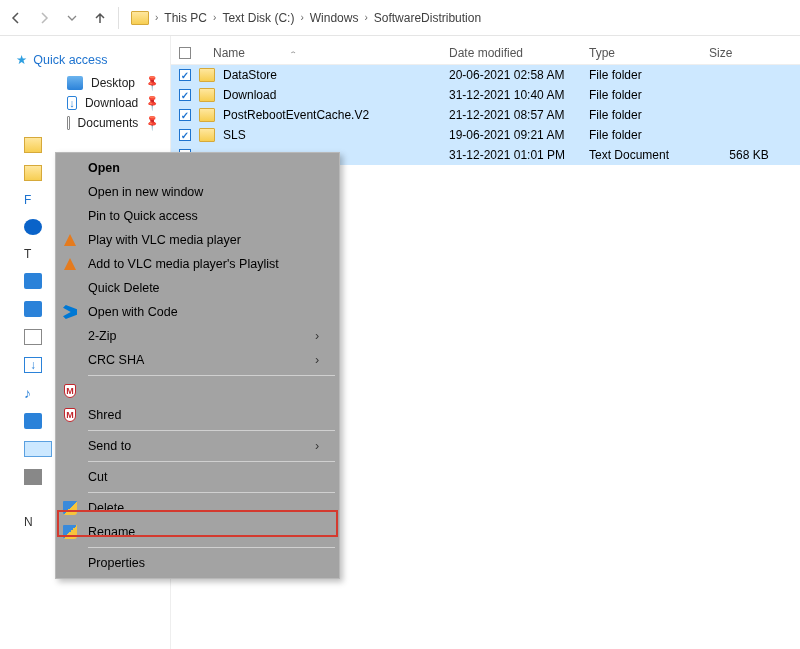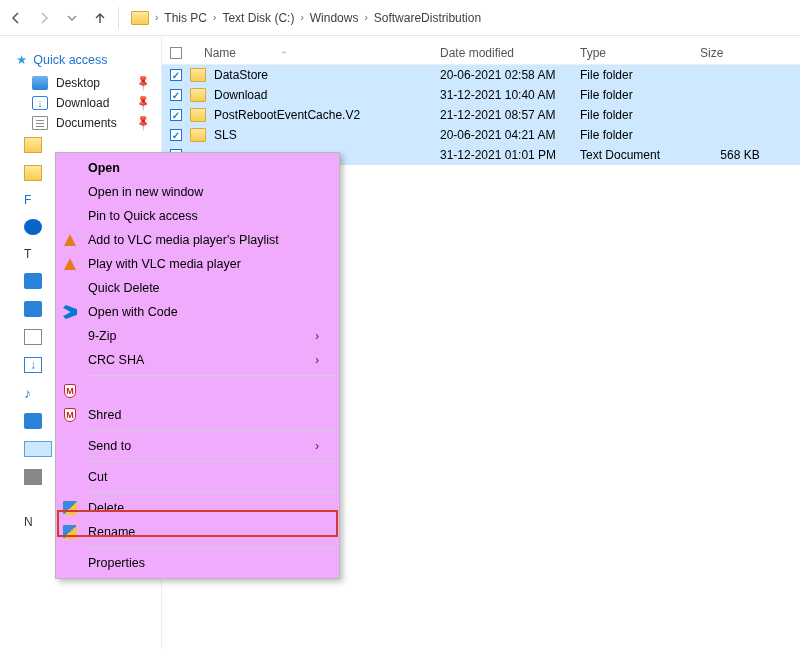--- a/index.html
+++ b/index.html
@@ -14,21 +14,21 @@
   .folder-icon { width: 18px; height: 14px; background: linear-gradient(#ffe79e,#f7ce52); border: 1px solid #d6a93a; border-radius: 1px; position: relative; }
   .crumb { color: #404040; }
   .chev { color: #666; font-size: 10px; }
 
   .content { display: flex; height: calc(100% - 36px); }
 
   
   .sidebar { width: 170px; padding-top: 12px; }
   .qa-head { display: flex; align-items: center; gap: 6px; padding: 4px 10px 6px 16px; color: #1e73cf; font-size: 12.5px; }
   .star { color: #2f9fe0; }
-  .side-item { display: flex; align-items: center; gap: 8px; padding: 3px 10px 3px 32px; color: #222; }
+  .side-item { display: flex; align-items: center; gap: 8px; padding: 3px 10px 3px 32px; color: #222; margin-left: 35px; }
   .pin { margin-left: auto; color: #777; transform: rotate(-45deg); font-size: 11px; }
   .icon16 { width: 16px; height: 14px; display: inline-block; }
   .ic-desktop { background: linear-gradient(#6cb4ee,#2b82d9); border-radius: 2px; }
   .ic-download { background: #fff; border: 1px solid #2b82d9; border-radius: 2px; display:flex;align-items:center;justify-content:center;color:#2b82d9;font-size:11px;font-weight:bold; }
   .ic-doc { background: #fff; border: 1px solid #888; border-radius: 1px; position:relative; }
   .ic-doc::after{content:"";position:absolute;left:3px;top:3px;right:3px;height:1px;background:#888;box-shadow:0 3px 0 #888,0 6px 0 #888;}
   .ic-folder { background: linear-gradient(#ffe79e,#f7ce52); border: 1px solid #d6a93a; border-radius: 1px; }
   .truncated-icons { padding-left: 24px; display:flex; flex-direction:column; gap:12px; margin-top:4px;}
   .side-stub { width: 18px; height: 16px; }
   .stub-blue { background:#2b82d9; border-radius:2px; }
@@ -40,21 +40,21 @@
   .cols .namecell { display:flex; align-items:center; gap:22px; }
   .cols .cb { width:12px;height:12px;border:1px solid #888; }
   .sort-ind { color:#888; font-size:10px; margin-left:22px; transform: scaleY(0.6);}
   .filerow { display: grid; grid-template-columns: 270px 140px 120px 100px; padding: 3px 0 3px 8px; align-items: center; background:#cde8ff; color:#000;}
   .filerow .namecell { display:flex; align-items:center; gap:8px; }
   .filerow .cb { width:12px;height:12px;border:1px solid #1e73cf; background:#fff; display:flex;align-items:center;justify-content:center;font-size:10px;color:#1e73cf;font-weight:bold;}
   .cell { white-space:nowrap; overflow:hidden; text-overflow:ellipsis; }
   .cell.size{ text-align:center; padding-right:20px;}
 
   
-  .ctxmenu { position: absolute; left: 55px; top: 152px; width: 285px; background: #f0abfc; border: 1px solid #b8b8b8; box-shadow: 3px 3px 6px rgba(0,0,0,0.25); padding: 3px 2px; }
+  .ctxmenu { position: absolute; left: 55px; top: 152px; width: 285px; background: #a3a3a3; border: 1px solid #b8b8b8; box-shadow: 3px 3px 6px rgba(0,0,0,0.25); padding: 3px 2px; }
   .mitem { display: grid; grid-template-columns: 26px 1fr 18px; align-items: center; height: 24px; padding: 0 4px; color:#000; font-size:12.5px;}
   .mitem.bold { font-weight: 600; }
   .mitem .sub { color:#333; }
   .msep { height: 1px; background: #d0d0d0; margin: 3px 2px 3px 30px; }
   .micon { width:16px;height:16px; display:flex;align-items:center;justify-content:center;font-size:12px;}
   .shield-y { width:14px;height:14px; background: linear-gradient(135deg,#3a8adb 50%,#f7c43b 50%); border-radius: 1px 1px 3px 3px; }
   .vlc { width:0;height:0;border-left:6px solid transparent;border-right:6px solid transparent;border-bottom:12px solid #e57b1e; position:relative;}
   .vscode { width:14px;height:14px;background:#0078d4; clip-path: polygon(20% 0, 100% 30%, 100% 70%, 20% 100%, 0 80%, 55% 50%, 0 20%);}
   .mcaf { width:12px;height:14px;background:#fff;border:1px solid #c1272d; border-radius:2px 2px 6px 6px; display:flex;align-items:center;justify-content:center;color:#c1272d;font-weight:bold;font-size:9px;}
   .highlight-red { border: 2px solid #d43a2f; position: absolute; left: 57px; top: 510px; width: 281px; height: 27px; pointer-events:none;}
@@ -179,21 +179,21 @@
           <div class="cell">21-12-2021 08:57 AM</div>
           <div class="cell">File folder</div>
           <div class="cell size"></div>
         </div>
         <div class="filerow">
           <div class="namecell">
             <span class="cb">✓</span>
             <span class="icon16 ic-folder"></span>
             <span>SLS</span>
           </div>
-          <div class="cell">20-06-2021 04:21 AM</div>
+          <div class="cell">19-06-2021 09:21 AM</div>
           <div class="cell">File folder</div>
           <div class="cell size"></div>
         </div>
         <div class="filerow">
           <div class="namecell">
             <span class="cb">✓</span>
             <span></span>
           </div>
           <div class="cell">31-12-2021 01:01 PM</div>
           <div class="cell">Text Document</div>
@@ -217,45 +217,45 @@
     </div>
     <div class="mitem">
       <span class="micon"></span>
       <span>Pin to Quick access</span>
       <span class="sub"></span>
     </div>
     <div class="mitem">
       <span class="micon">
         <span class="vlc"></span>
       </span>
+      <span>Play with VLC media player</span>
+      <span class="sub"></span>
+    </div>
+    <div class="mitem">
+      <span class="micon">
+        <span class="vlc"></span>
+      </span>
       <span>Add to VLC media player's Playlist</span>
       <span class="sub"></span>
     </div>
     <div class="mitem">
-      <span class="micon">
-        <span class="vlc"></span>
-      </span>
-      <span>Play with VLC media player</span>
-      <span class="sub"></span>
-    </div>
-    <div class="mitem">
       <span class="micon"></span>
       <span>Quick Delete</span>
       <span class="sub"></span>
     </div>
     <div class="mitem">
       <span class="micon">
         <span class="vscode"></span>
       </span>
       <span>Open with Code</span>
       <span class="sub"></span>
     </div>
     <div class="mitem">
       <span class="micon"></span>
-      <span>9-Zip</span>
+      <span>2-Zip</span>
       <span class="sub">›</span>
     </div>
     <div class="mitem">
       <span class="micon"></span>
       <span>CRC SHA</span>
       <span class="sub">›</span>
     </div>
     <div class="msep"></div>
     <div class="mitem">
       <span class="micon">

